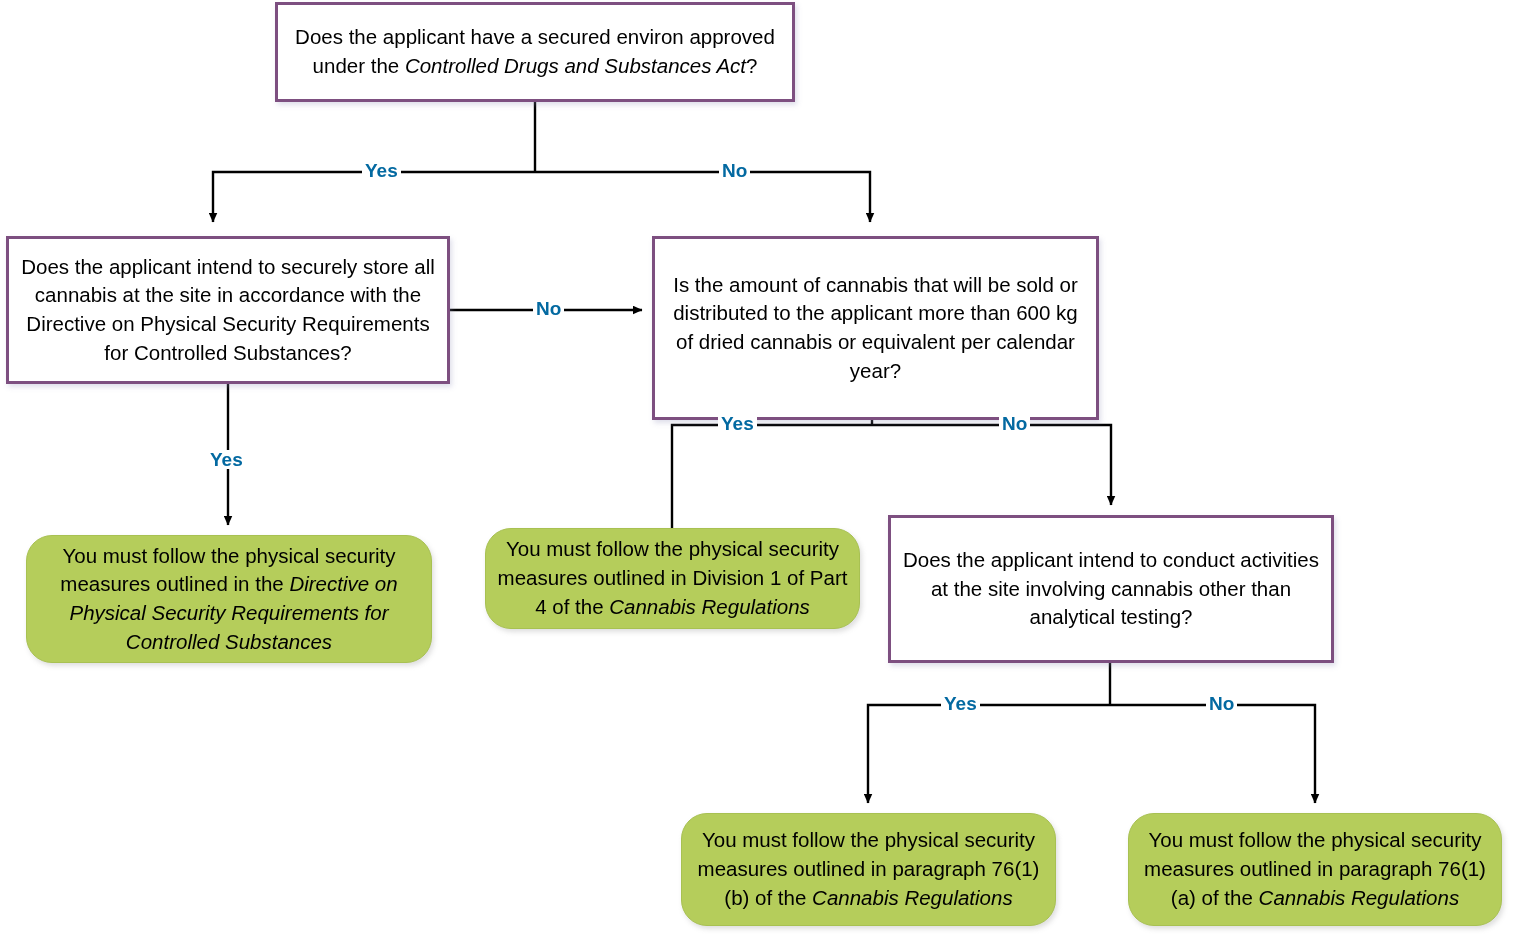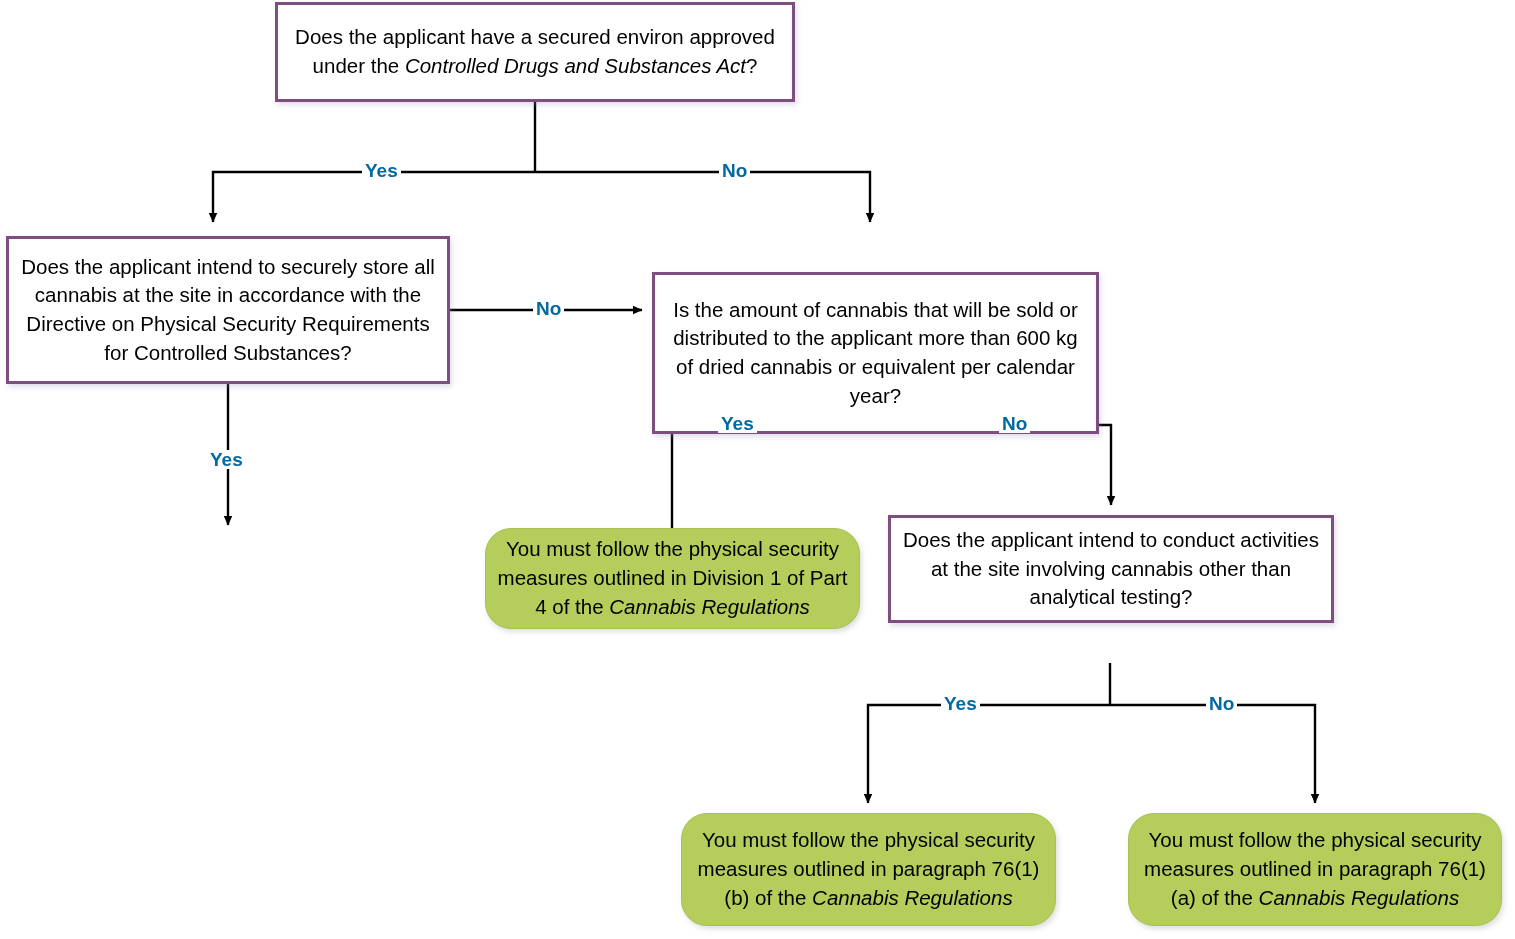--- a/index.html
+++ b/index.html
@@ -96,28 +96,31 @@
   </svg>
 
   <div class="node decision" style="left:275px; top:2px; width:520px; height:100px;">
     <span class="txt">Does the applicant have a secured environ approved under the <i>Controlled Drugs and Substances Act</i>?</span>
   </div>
 
   <div class="node decision" style="left:6px; top:236px; width:444px; height:148px;align-items:center;">
     <span class="txt">Does the applicant intend to securely store all cannabis at the site in accordance with the Directive on Physical Security Requirements for Controlled Substances?</span>
   </div>
 
-  <div class="node decision" style="left:652px; top:236px; width:447px; height:162px;margin-top:36px;">
+  <div class="node decision" style="left:652px; top:236px; width:447px; height:184px;">
     <span class="txt">Is the amount of cannabis that will be sold or distributed to the applicant more than 600 kg of dried cannabis or equivalent per calendar year?</span>
   </div>
 
-  <div class="node decision" style="left:888px; top:515px; width:446px; height:108px;">
+  <div class="node decision" style="left:888px; top:515px; width:446px; height:148px;">
     <span class="txt">Does the applicant intend to conduct activities at the site involving cannabis other than analytical testing?</span>
   </div>
 
+  <div class="node outcome" style="left:26px; top:535px; width:406px; height:128px;">
+    <span class="txt">You must follow the physical security measures outlined in the <i>Directive on Physical Security Requirements for Controlled Substances</i></span>
+  </div>
 
   <div class="node outcome" style="left:485px; top:528px; width:375px; height:101px;">
     <span class="txt">You must follow the physical security measures outlined in Division 1 of Part 4 of the <i>Cannabis Regulations</i></span>
   </div>
 
   <div class="node outcome" style="left:681px; top:813px; width:375px; height:113px;">
     <span class="txt">You must follow the physical security measures outlined in paragraph 76(1)(b) of the <i>Cannabis Regulations</i></span>
   </div>
 
   <div class="node outcome" style="left:1128px; top:813px; width:374px; height:113px;">

